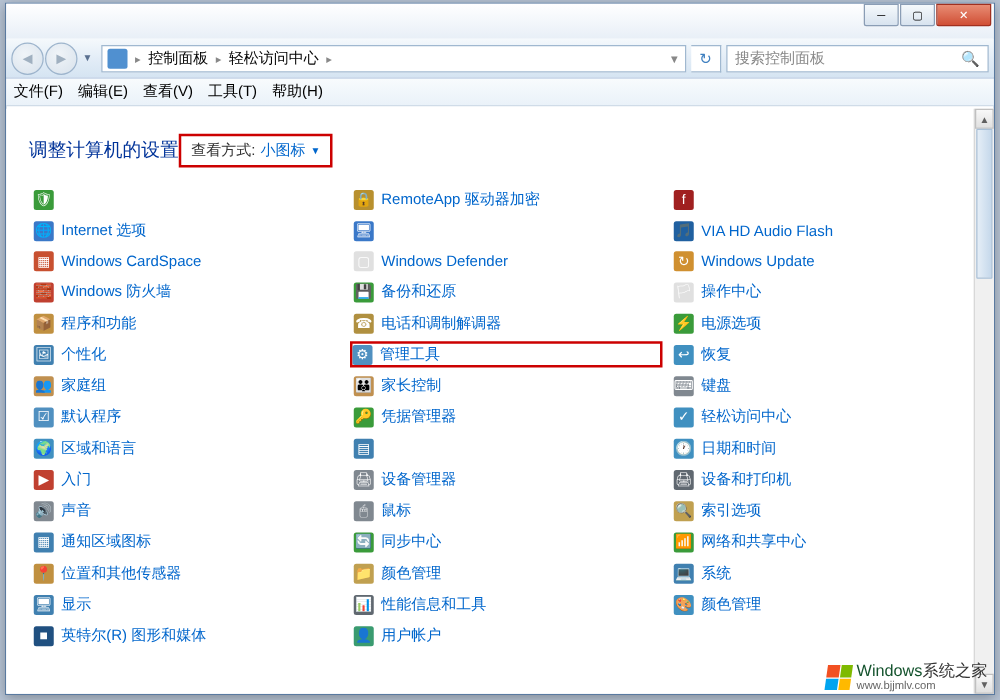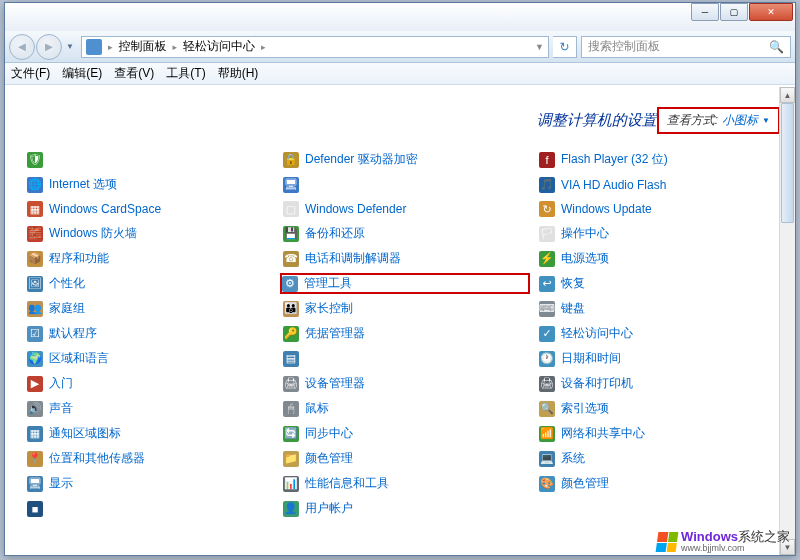--- a/index.html
+++ b/index.html
@@ -16,38 +16,38 @@
 .address-bar { flex: 1; height: 22px; background: #fff; border: 1px solid #a0b8d0; display: flex; align-items: center; padding: 0 4px; font-size: 12px; gap: 6px; }
 .address-bar .icon-sm { width: 16px; height: 16px; background: #5090d0; border-radius: 2px; display: inline-block; }
 .address-bar .crumb { display: flex; align-items: center; gap: 6px; }
 .address-bar .sep { color: #888; font-size: 9px; }
 .refresh-btn { width: 24px; height: 22px; border: 1px solid #a0b8d0; border-left: none; background: #fff; display: flex; align-items: center; justify-content: center; color: #4080c0; font-size: 12px; }
 .search-box { width: 210px; height: 22px; background: #fff; border: 1px solid #a0b8d0; display: flex; align-items: center; padding: 0 6px; font-size: 12px; color: #888; }
 .search-box .mag { margin-left: auto; color: #5080b0; }
 .menubar { height: 22px; background: linear-gradient(to bottom, #f8fbfd, #eaf2f9); border-bottom: 1px solid #d0dce8; display: flex; align-items: center; padding: 0 6px; font-size: 12px; gap: 12px; }
 .menubar span { cursor: default; }
 .content { position: absolute; top: 84px; left: 0; right: 0; bottom: 0; background: #fff; overflow: hidden; }
-.heading-row { display: flex; justify-content: flex-end; align-items: center; padding: 20px 15px 8px 18px; font-style: italic; }
+.heading-row { display: flex; justify-content: flex-start; align-items: center; padding: 20px 39px 8px 18px; }
 .heading { font-size: 15px; color: #003399; }
 .view-by { font-size: 12px; color: #333; border: 2px solid #cc0000; padding: 3px 8px; display: flex; align-items: center; gap: 4px; }
 .view-by .link { color: #0066cc; }
 .view-by .tri { color: #0066cc; font-size: 8px; }
 .grid { padding: 8px 10px 0 20px; display: grid; grid-template-columns: repeat(3, 1fr); column-gap: 8px; row-gap: 6px; }
 .item { display: flex; align-items: center; gap: 6px; font-size: 12px; color: #0066cc; cursor: default; padding: 1px 2px; }
 .item .ico { width: 16px; height: 16px; flex-shrink: 0; display: inline-flex; align-items: center; justify-content: center; font-size: 11px; border-radius: 2px; }
 .item.highlighted { border: 2px solid #cc0000; padding: 0 6px 0 0; margin: -1px; }
 .scrollbar { position: absolute; right: 0; top: 84px; bottom: 0; width: 16px; background: #f0f0f0; border-left: 1px solid #d8d8d8; }
 .scroll-btn { height: 16px; background: linear-gradient(to bottom, #f8f8f8, #e0e0e0); border: 1px solid #c0c0c0; display: flex; align-items: center; justify-content: center; font-size: 8px; color: #606060; }
 .scroll-thumb { position: absolute; top: 16px; left: 1px; right: 1px; height: 120px; background: linear-gradient(to right, #e5eef7, #c5d8eb); border: 1px solid #a8c0d8; border-radius: 1px; }
 .watermark { position: absolute; bottom: 6px; right: 10px; font-size: 11px; color: #333; display: flex; align-items: center; gap: 4px; }
 .watermark .wlogo { width: 20px; height: 20px; display: grid; grid-template-columns: 1fr 1fr; grid-template-rows: 1fr 1fr; gap: 1px; transform: skewX(-8deg); }
 .watermark .wlogo span:nth-child(1){background:#f25022}.watermark .wlogo span:nth-child(2){background:#7fba00}.watermark .wlogo span:nth-child(3){background:#00a4ef}.watermark .wlogo span:nth-child(4){background:#ffb900}
 .wm-text { line-height: 1.1; }
 .wm-text .t1 { font-size: 13px; }
-.wm-text .t1 b { color: #6d28d9; font-weight: bold; }
+.wm-text .t1 b { color: #14532d; font-weight: normal; }
 .wm-text .t2 { font-size: 9px; color: #666; }
 </style>
 </head>
 <body>
 
 <div class="window">
   <div class="titlebar">
     <div class="win-btn">─</div>
     <div class="win-btn">▢</div>
     <div class="win-btn close">✕</div>
@@ -91,25 +91,24 @@
         <span class="link">小图标</span>
         <span class="tri">▼</span>
       </div>
     </div>
     <div class="grid" id="grid">
         <div class="item">
           <span class="ico" style="background: rgb(58, 155, 58); color: rgb(255, 255, 255);">🛡</span>
         </div>
         <div class="item">
           <span class="ico" style="background: rgb(184, 144, 46); color: rgb(255, 255, 255);">🔒</span>
-          <span>Defender 驱动器加密</span>
+          <span>RemoteApp 驱动器加密</span>
         </div>
         <div class="item">
           <span class="ico" style="background: rgb(160, 32, 32); color: rgb(255, 255, 255);">f</span>
-          <span>Flash Player (32 位)</span>
         </div>
         <div class="item">
           <span class="ico" style="background: rgb(58, 120, 200); color: rgb(255, 255, 255);">🌐</span>
           <span>Internet 选项</span>
         </div>
         <div class="item">
           <span class="ico" style="background: rgb(58, 120, 200); color: rgb(255, 255, 255);">🖥</span>
         </div>
         <div class="item">
           <span class="ico" style="background: rgb(32, 96, 160); color: rgb(255, 255, 255);">🎵</span>
@@ -253,20 +252,21 @@
         <div class="item">
           <span class="ico" style="background: rgb(96, 104, 112); color: rgb(255, 255, 255);">📊</span>
           <span>性能信息和工具</span>
         </div>
         <div class="item">
           <span class="ico" style="background: rgb(64, 144, 192); color: rgb(255, 255, 255);">🎨</span>
           <span>颜色管理</span>
         </div>
         <div class="item">
           <span class="ico" style="background: rgb(32, 80, 128); color: rgb(255, 255, 255);">■</span>
+          <span>英特尔(R) 图形和媒体</span>
         </div>
         <div class="item">
           <span class="ico" style="background: rgb(58, 155, 112); color: rgb(255, 255, 255);">👤</span>
           <span>用户帐户</span>
         </div>
       </div>
   </div>
 
   <div class="scrollbar">
     <div class="scroll-btn">▲</div>

